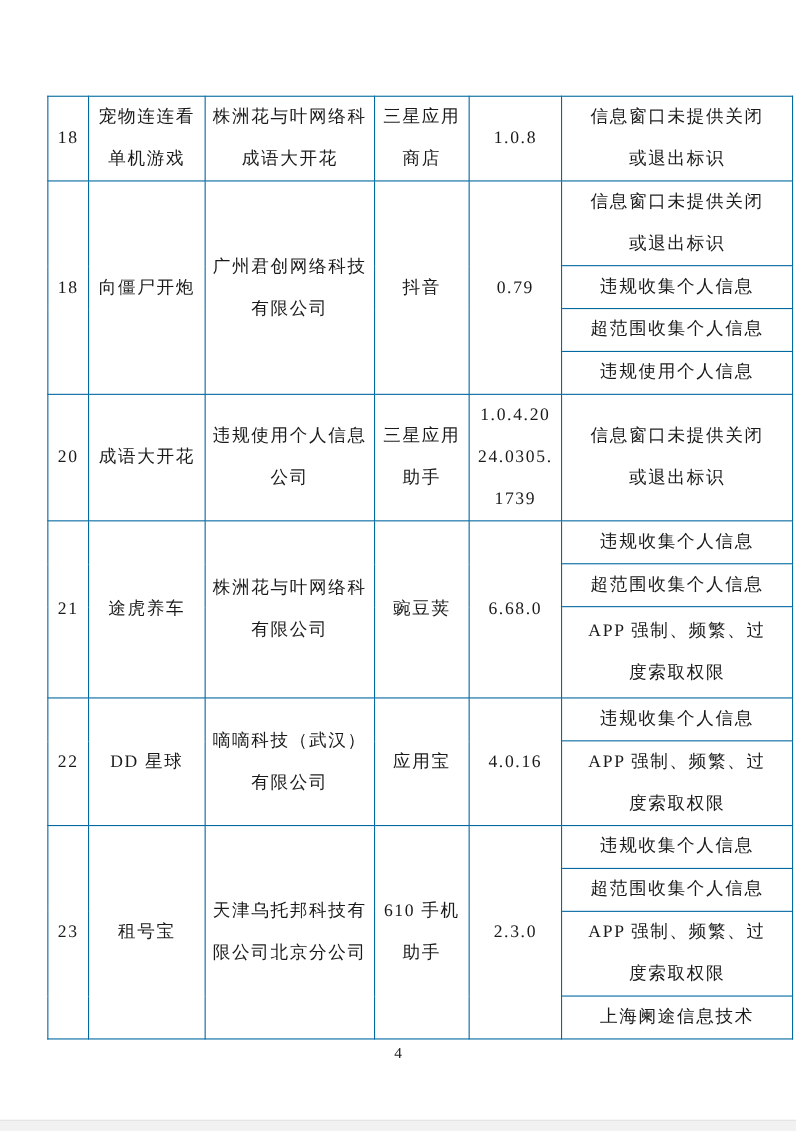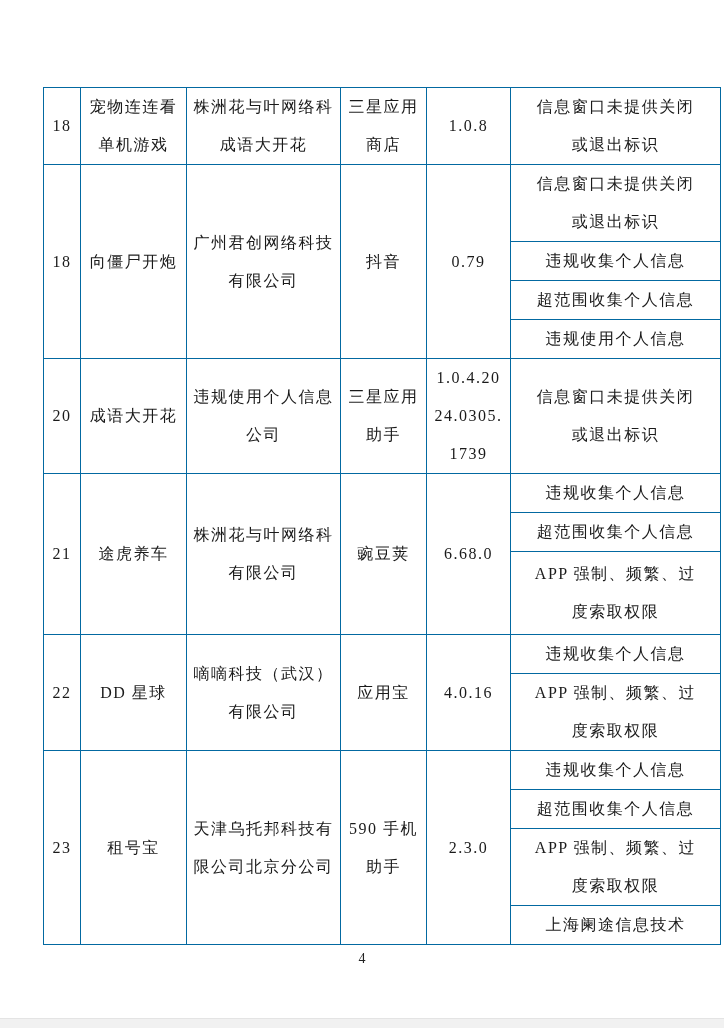--- a/index.html
+++ b/index.html
@@ -150,21 +150,21 @@
       <tr style="height:75px">
         <td class="issue">APP 强制、频繁、过
 度索取权限</td>
       </tr>
 
       <tr style="height:38px">
         <td class="num" rowspan="4">23</td>
         <td rowspan="4">租号宝</td>
         <td rowspan="4">天津乌托邦科技有
 限公司北京分公司</td>
-        <td rowspan="4">590 手机
+        <td rowspan="4">610 手机
 助手</td>
         <td class="version" rowspan="4">2.3.0</td>
         <td class="issue">违规收集个人信息</td>
       </tr>
       <tr style="height:38px">
         <td class="issue">超范围收集个人信息</td>
       </tr>
       <tr style="height:76px">
         <td class="issue">APP 强制、频繁、过
 度索取权限</td>

